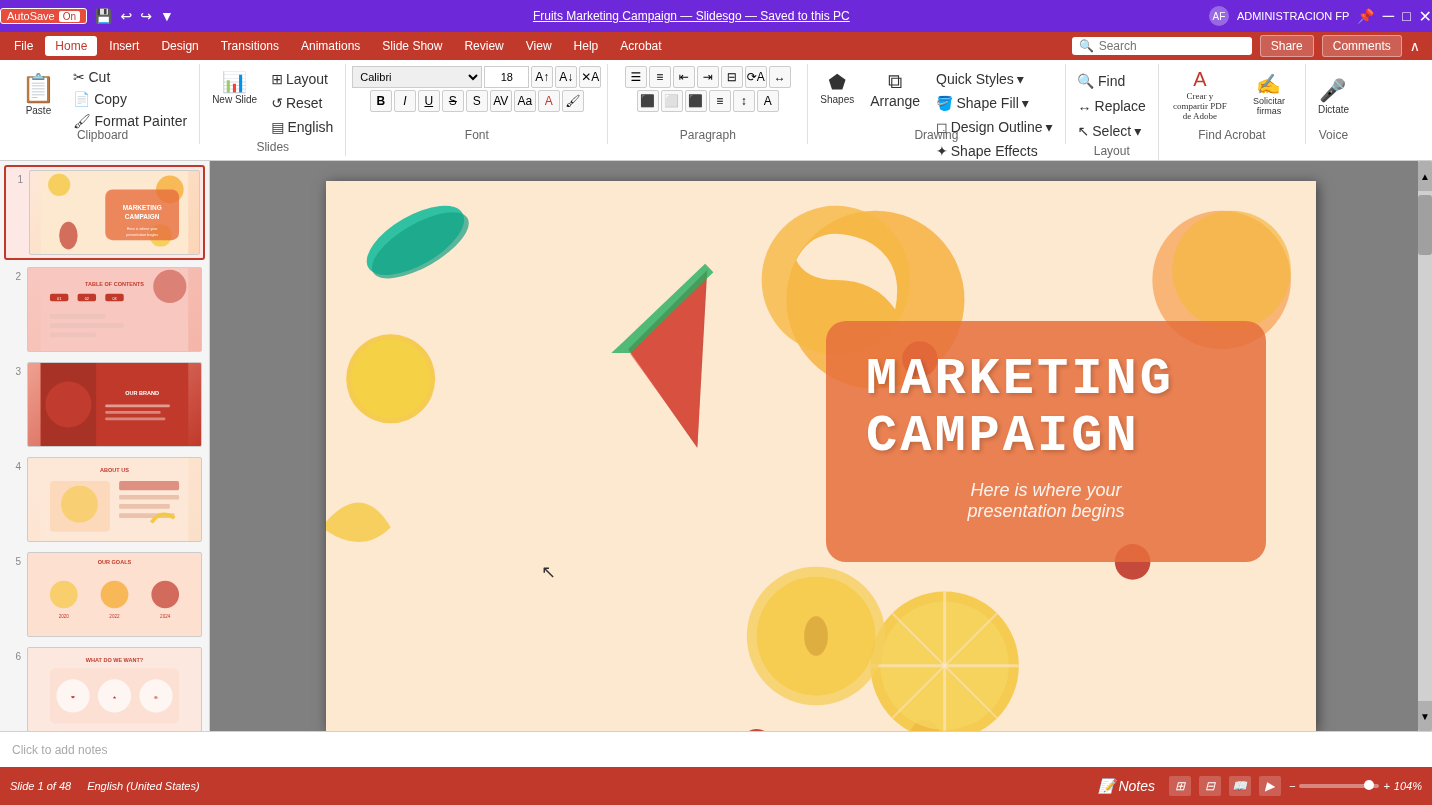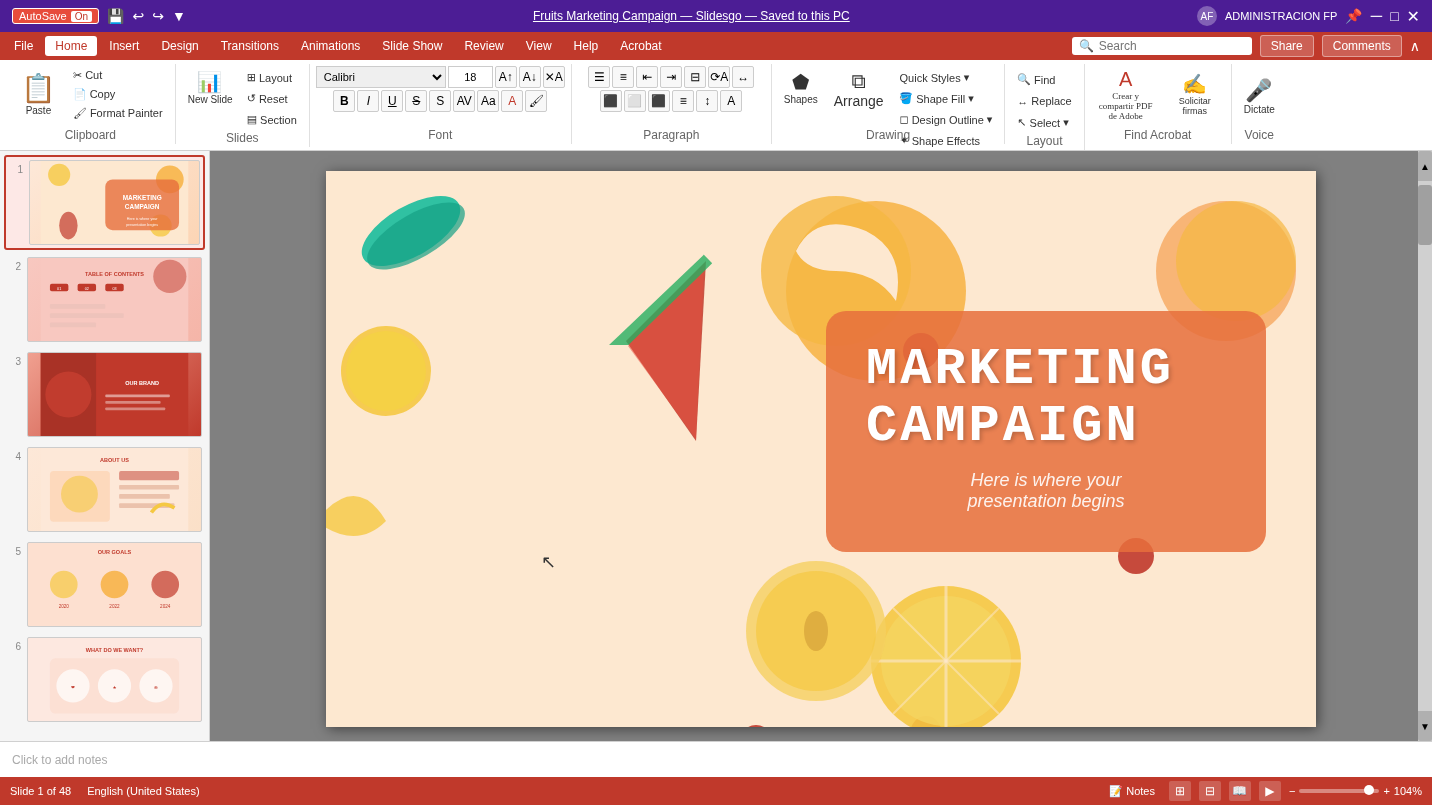--- a/index.html
+++ b/index.html
@@ -1,25 +1,25 @@
 <!DOCTYPE html>
 <html><head>
   <meta charset="utf-8">
   <style>
     * { box-sizing: border-box; margin: 0; padding: 0; }
     body { font-family: 'Segoe UI', Arial, sans-serif; font-size: 12px; background: #f0f0f0; overflow: hidden; width: 1432px; height: 805px; display: flex; flex-direction: column; }
 
     
     .title-bar {
       height: 32px;
-      background: #4c1d95;
+      background: #6d28d9;
       display: flex;
       align-items: center;
       justify-content: space-between;
-      padding: 0 12px;
+      padding: 0 0;
       color: white;
       font-size: 12px;
     }
     .title-bar-left { display: flex; align-items: center; gap: 8px; }
     .title-bar-center { flex: 1; text-align: center; font-size: 12px; text-decoration: underline; }
     .title-bar-right { display: flex; align-items: center; gap: 8px; }
     .autosave-badge {
       background: #e74c3c;
       border: 1px solid #fff;
       border-radius: 3px;
@@ -105,21 +105,21 @@
       min-width: 36px;
       border: 1px solid transparent;
     }
     .rb-btn-sm {
       display: flex;
       align-items: center;
       gap: 3px;
       padding: 2px 5px;
       border-radius: 3px;
       cursor: pointer;
-      font-size: 11px;
+      font-size: 14px;
       color: #333;
       border: 1px solid transparent;
       white-space: nowrap;
     }
     .paste-btn {
       display: flex;
       flex-direction: column;
       align-items: center;
       justify-content: center;
       padding: 4px 8px;
@@ -256,28 +256,29 @@
       display: flex;
       align-items: center;
       padding: 0 12px;
       font-size: 12px;
       color: #888;
       gap: 12px;
     }
 
     
     .status-bar {
-      height: 28px;
+      height: 38px;
       background: #c0392b;
       display: flex;
       align-items: center;
       padding: 0 10px;
       color: white;
       font-size: 11px;
       justify-content: space-between;
+      font-style: italic;
     }
     .status-left { display: flex; gap: 16px; align-items: center; }
     .status-right { display: flex; gap: 8px; align-items: center; }
     .view-btn {
       width: 22px;
       height: 20px;
       background: rgba(255,255,255,0.2);
       border-radius: 2px;
       display: flex;
       align-items: center;
@@ -394,21 +395,21 @@
           <div class="rb-btn-sm">
             <span>⊞</span>
             <span>Layout</span>
           </div>
           <div class="rb-btn-sm">
             <span>↺</span>
             <span>Reset</span>
           </div>
           <div class="rb-btn-sm">
             <span>▤</span>
-            <span>Section</span>
+            <span>English</span>
           </div>
         </div>
       </div>
       <div class="ribbon-group-label">Slides</div>
     </div>
 
     <div class="ribbon-group" style="min-width:220px;">
       <div class="ribbon-row" style="flex-wrap:wrap;gap:2px;align-items:center;">
         <select class="font-selector">
           <option>Calibri</option>

